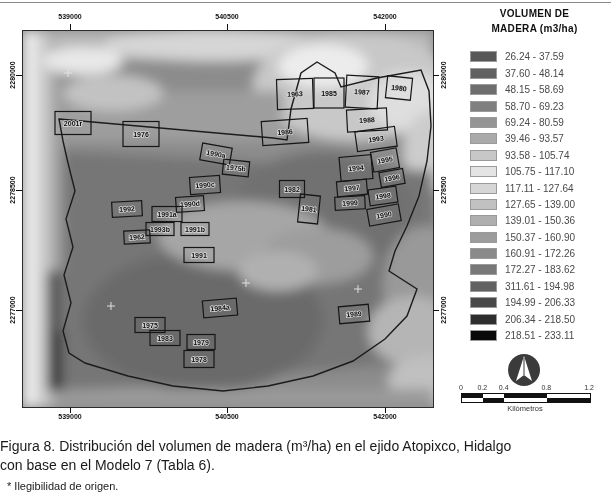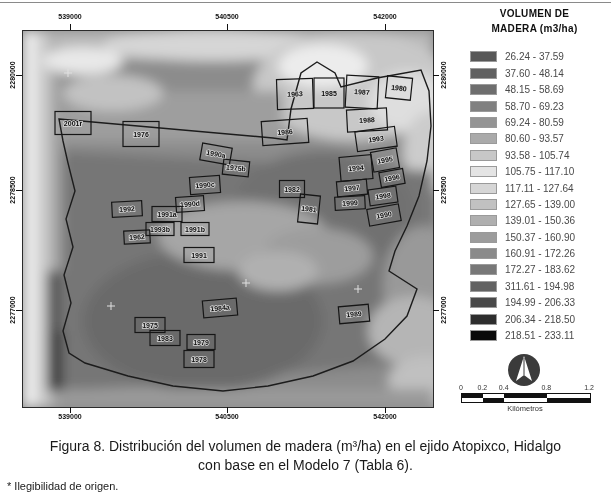--- a/index.html
+++ b/index.html
@@ -21,21 +21,21 @@
   .legend-range{margin-left:8px;font-size:10px;color:#4a4a4a;white-space:nowrap;}
   .north-arrow{position:absolute;left:504px;top:350px;width:40px;height:40px;}
   .scalebar{position:absolute;left:461px;top:384px;width:128px;height:28px;}
   .sb-tick{position:absolute;top:0;font-size:7px;color:#333;transform:translateX(-50%);}
   .sb-bar{position:absolute;left:0;top:9px;width:128px;height:8px;border:1px solid #111;
           box-sizing:content-box;}
   .sb-row{display:flex;height:4px;}
   .sb-cell{height:4px;}
   .sb-unit{position:absolute;left:0;top:20px;width:128px;text-align:center;
            font-size:7.5px;color:#333;}
-  .caption{position:absolute;left:0;width:611px;text-align:center;font-size:14px;
+  .caption{position:absolute;left:0;width:611px;text-align:left;font-size:14px;
            color:#1a1a1a;}
   .caption.l1{top:438px;}
   .caption.l2{top:457px;}
   .footnote{position:absolute;left:7px;top:480px;font-size:11px;color:#1a1a1a;}
   svg text.stand{font-family:"Liberation Sans","DejaVu Sans",sans-serif;font-size:7px;
                  font-weight:bold;fill:#0d0d0d;stroke:#d9d9d9;stroke-width:1.6px;
                  paint-order:stroke;text-anchor:middle;}
 </style>
 </head>
 <body>
@@ -282,21 +282,21 @@
         <div class="legend-row">
           <span class="legend-swatch" style="background: rgb(128, 128, 128);"></span>
           <span class="legend-range">58.70 - 69.23</span>
         </div>
         <div class="legend-row">
           <span class="legend-swatch" style="background: rgb(148, 148, 148);"></span>
           <span class="legend-range">69.24 - 80.59</span>
         </div>
         <div class="legend-row">
           <span class="legend-swatch" style="background: rgb(170, 170, 170);"></span>
-          <span class="legend-range">80.60 - 93.57</span>
+          <span class="legend-range">39.46 - 93.57</span>
         </div>
         <div class="legend-row">
           <span class="legend-swatch" style="background: rgb(199, 199, 199);"></span>
           <span class="legend-range">93.58 - 105.74</span>
         </div>
         <div class="legend-row">
           <span class="legend-swatch" style="background: rgb(228, 228, 228);"></span>
           <span class="legend-range">105.75 - 117.10</span>
         </div>
         <div class="legend-row">

